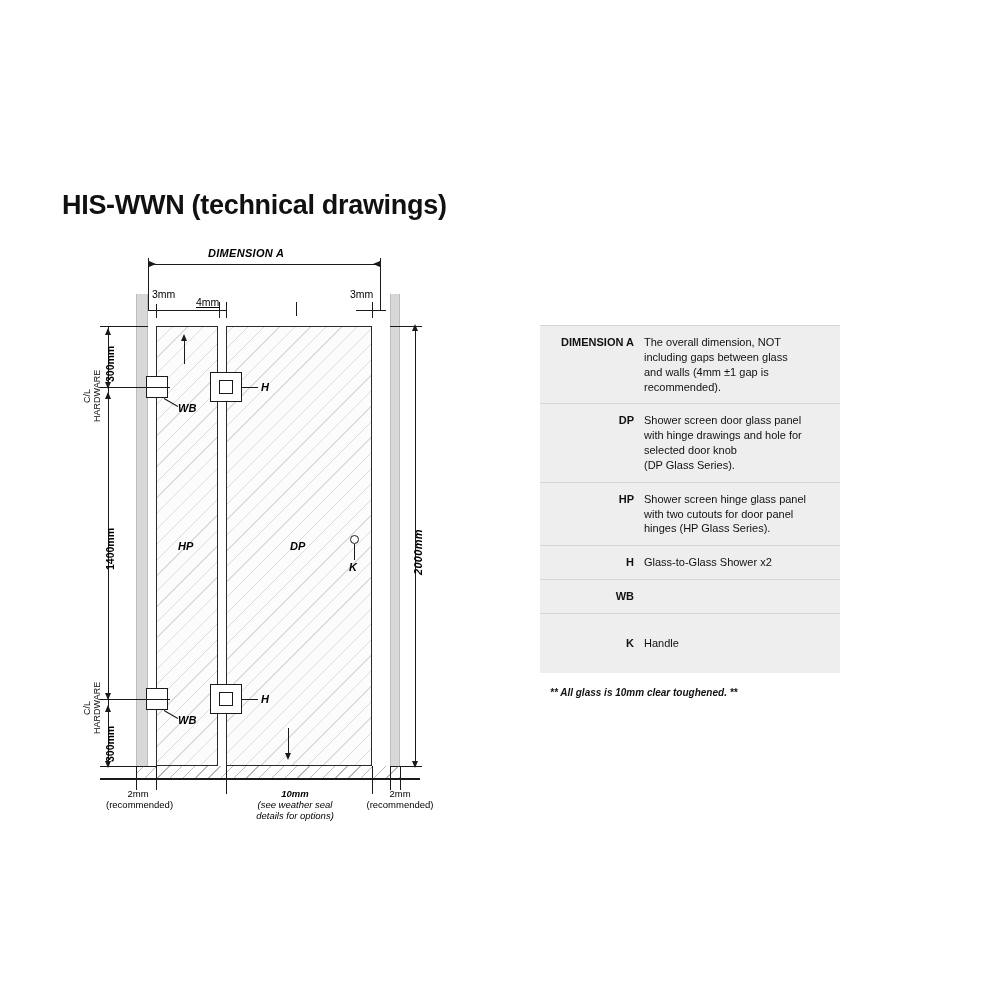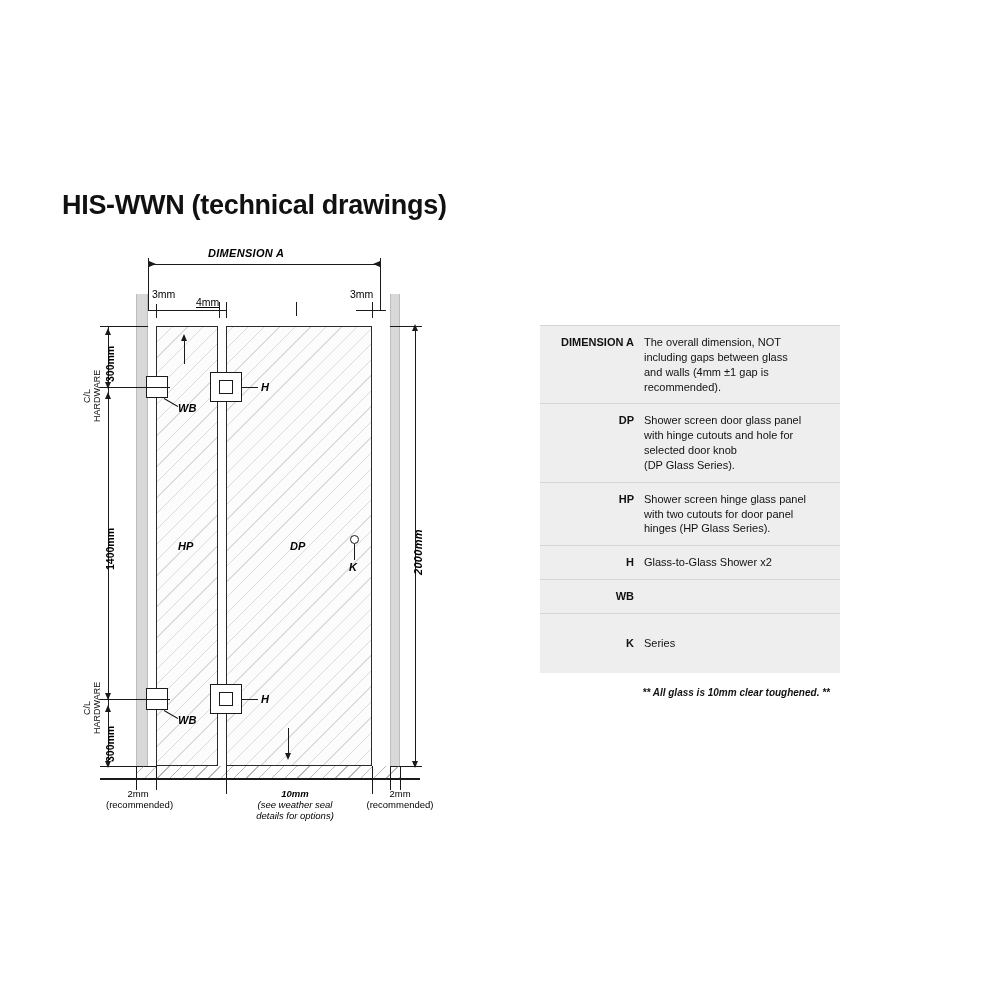--- a/index.html
+++ b/index.html
@@ -171,21 +171,21 @@
     font-size: 11px;
     line-height: 1.35;
     color: #111;
     white-space: pre-line;
   }
   .legend-note {
     padding: 14px 10px 14px 10px;
     font-size: 10px;
     font-style: italic;
     font-weight: bold;
-    text-align: right;
+    text-align: left;
     color: #111;
     background: #ffffff;
   }
 </style>
 </head>
 <body>
 
 <div class="page-title">HIS-WWN (technical drawings)</div>
 
 <div id="drawing">
@@ -304,21 +304,21 @@
     <div class="legend-key">DIMENSION A</div>
     <div class="legend-desc">The overall dimension, NOT
 including gaps between glass
 and walls (4mm ±1 gap is
 recommended).</div>
   </div>
 
   <div class="legend-row">
     <div class="legend-key">DP</div>
     <div class="legend-desc">Shower screen door glass panel
-with hinge cutouts and hole for
+with hinge drawings and hole for
 selected door knob
 (DP Glass Series).</div>
   </div>
 
   <div class="legend-row">
     <div class="legend-key">HP</div>
     <div class="legend-desc">Shower screen hinge glass panel
 with two cutouts for door panel
 hinges (HP Glass Series).</div>
   </div>
@@ -327,17 +327,17 @@
     <div class="legend-key">H</div>
     <div class="legend-desc">Glass-to-Glass Shower x2</div>
   </div>
 
   <div class="legend-row">
     <div class="legend-key">WB</div>
   </div>
 
   <div class="legend-row" style="padding-top:22px; padding-bottom:22px;">
     <div class="legend-key">K</div>
-    <div class="legend-desc">Series</div>
+    <div class="legend-desc">Handle</div>
   </div>
 
   <div class="legend-note">** All glass is 10mm clear toughened. **</div>
 </div>
 
 </body></html>

